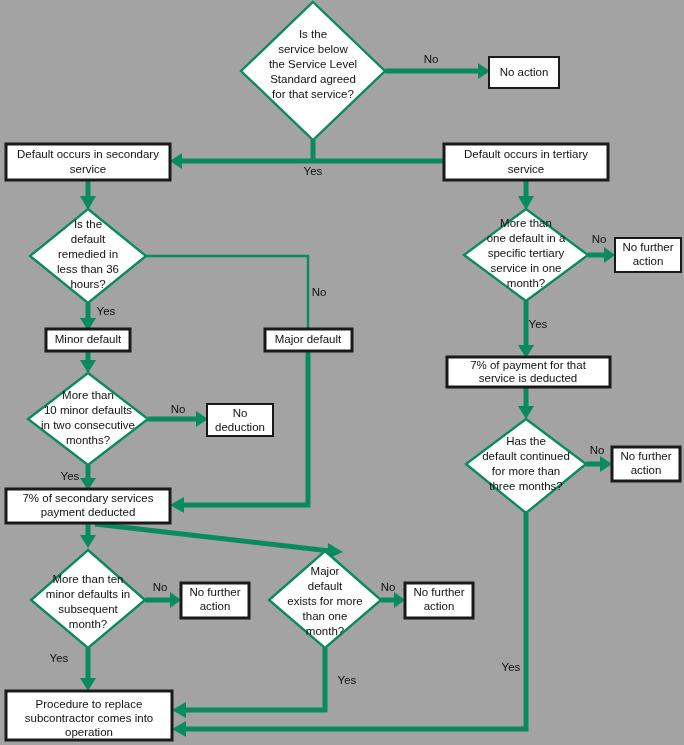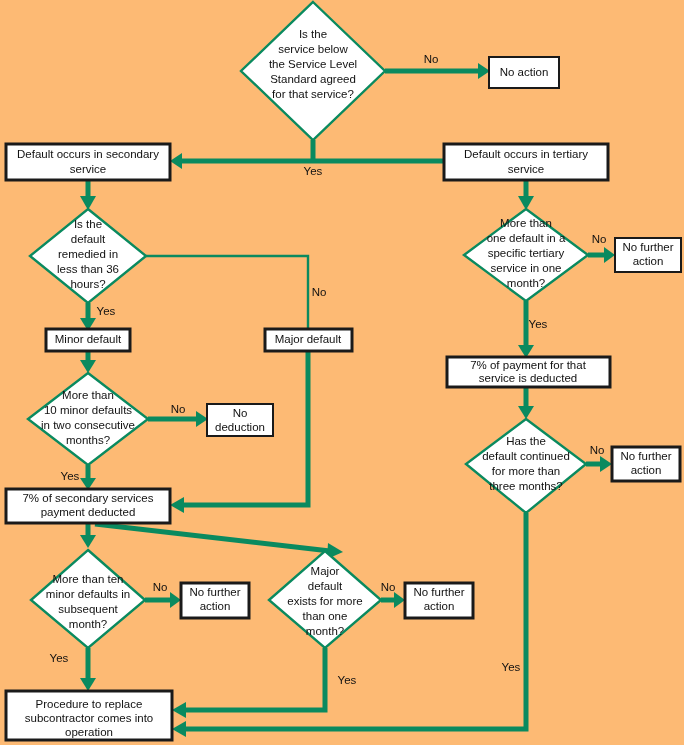--- a/index.html
+++ b/index.html
@@ -4,21 +4,21 @@
 <style>
   html, body {
     margin: 0;
     padding: 0;
     background: #ffffff;
   }
   #flowchart-root {
     position: relative;
     width: 684px;
     height: 745px;
-    background: #fdba74;
+    background: #a3a3a3;
     font-family: "Liberation Sans", sans-serif;
   }
   svg.chart-svg {
     display: block;
     width: 684px;
     height: 745px;
   }
   .node-box-fill { fill: #ffffff; }
   .node-box-stroke { fill: none; stroke: #1a1a1a; stroke-width: 3; }
   .node-box-stroke-thin { fill: none; stroke: #1a1a1a; stroke-width: 2; }

